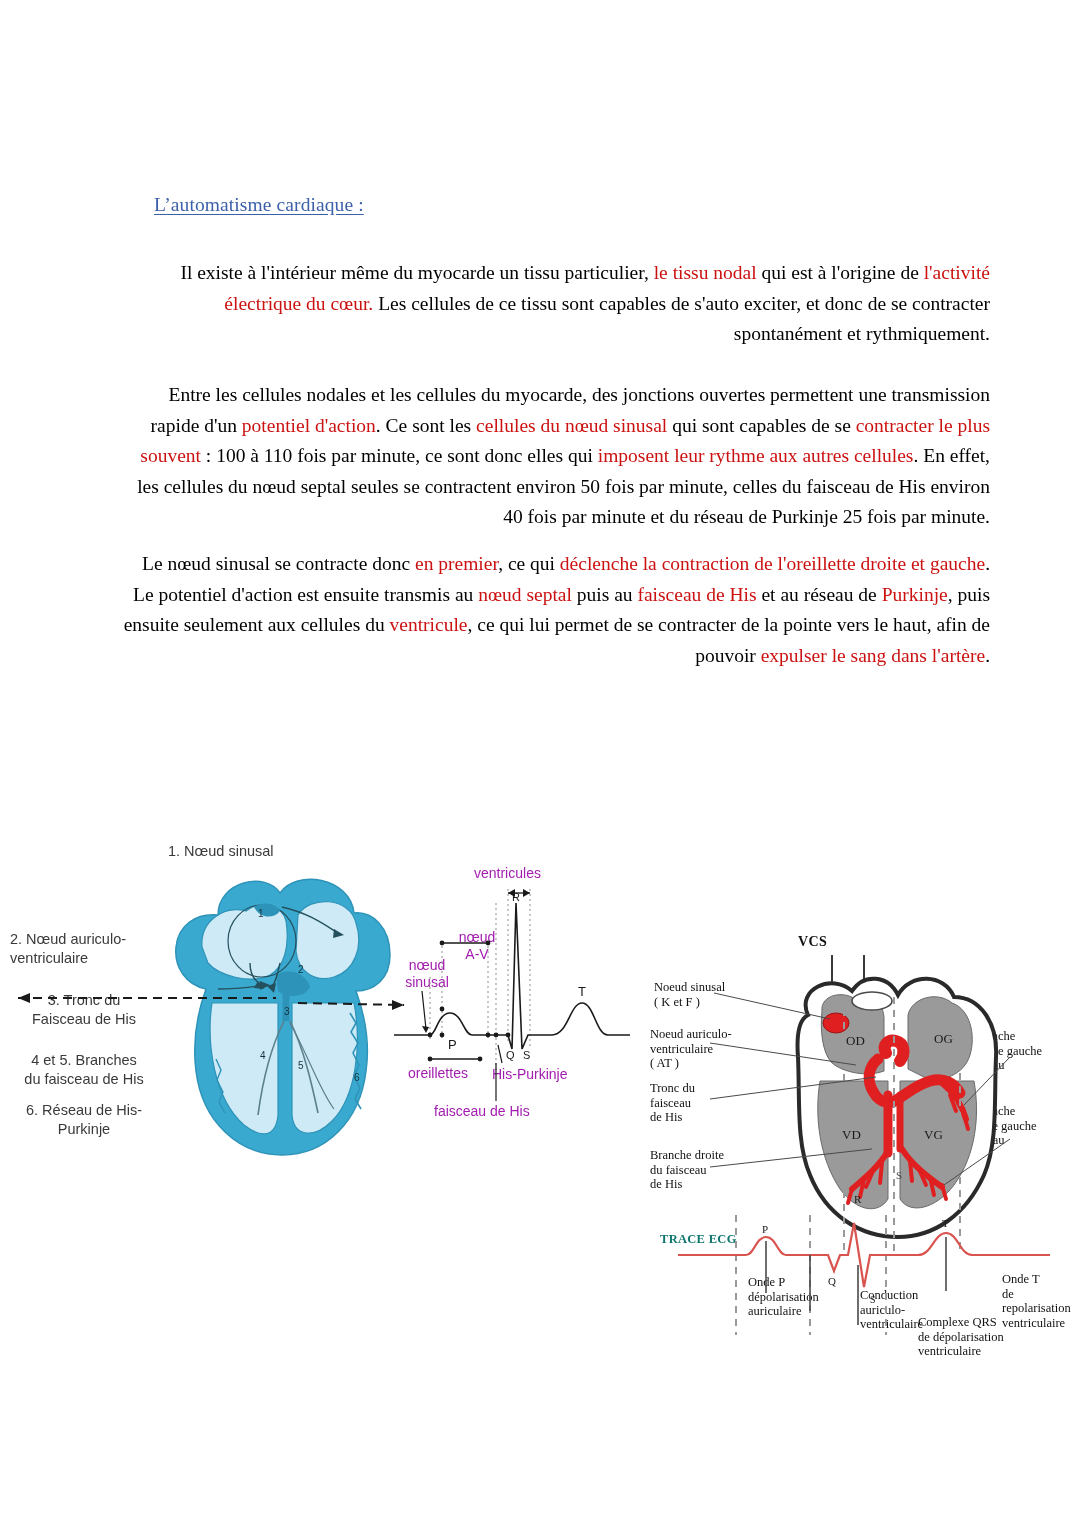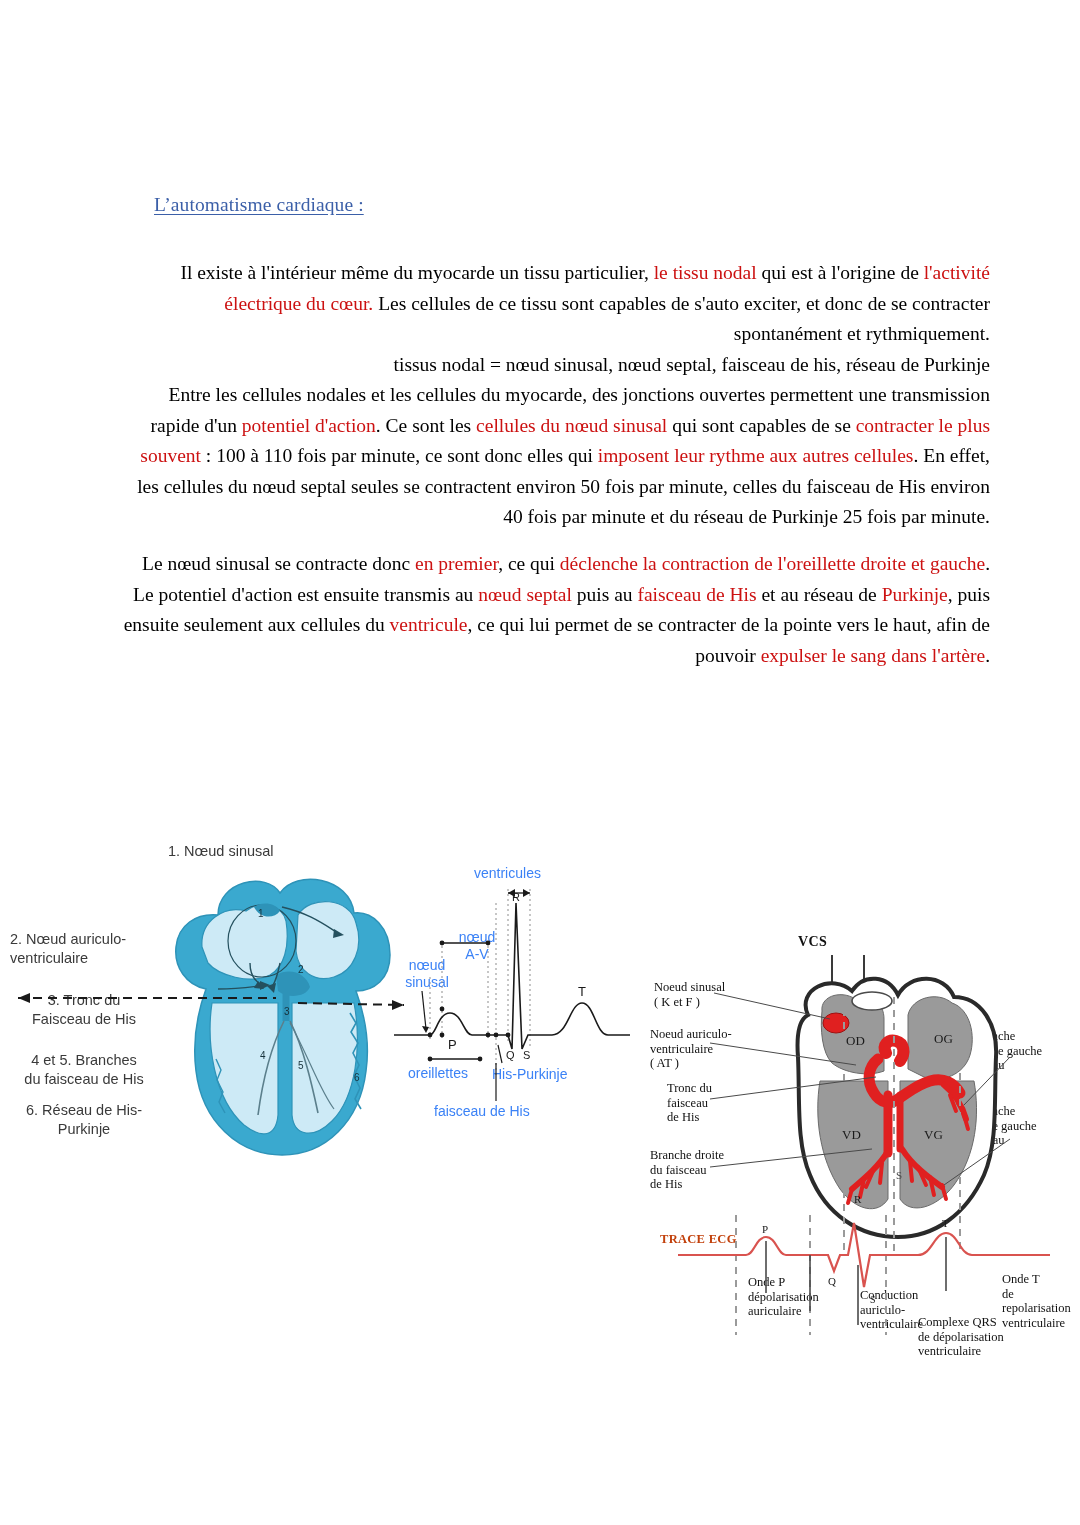--- a/index.html
+++ b/index.html
@@ -95,21 +95,21 @@
     left: 392px;
     top: 38px;
     width: 240px;
     height: 290px;
   }
   .lbl-mid {
     position: absolute;
     font-family: "Liberation Sans", "DejaVu Sans", sans-serif;
     font-size: 14px;
     line-height: 17px;
-    color: #3b82f6;
+    color: #a21caf;
     white-space: pre-line;
   }
   .lm-vent  { left: 82px;  top: 2px; }
   .lm-av    { left: 58px;  top: 66px; text-align: center; width: 54px; }
   .lm-sinus { left: 4px;   top: 94px; text-align: center; width: 62px; }
   .lm-orei  { left: 16px;  top: 202px; }
   .lm-hisp  { left: 100px; top: 203px; }
   .lm-fais  { left: 42px;  top: 240px; }
 
   
@@ -124,41 +124,40 @@
     position: absolute;
     font-family: "Liberation Serif", "DejaVu Serif", serif;
     font-size: 12.5px;
     line-height: 14.5px;
     color: #111111;
     white-space: pre-line;
   }
   .lr-vcs  { left: 158px; top: 0px;   font-size: 14px; font-weight: bold; letter-spacing: .4px;}
   .lr-ns   { left: 14px;  top: 45px;  }
   .lr-nav  { left: 10px;  top: 92px;  }
-  .lr-tronc{ left: 10px;  top: 146px; margin-left: 17px; }
+  .lr-tronc{ left: 10px;  top: 146px; }
   .lr-bd   { left: 10px;  top: 213px; }
   .lr-hpg  { left: 308px; top: 94px;  }
   .lr-hag  { left: 308px; top: 169px; }
-  .lr-trace{ left: 20px;  top: 297px; color:#c2410c; font-weight:bold; font-size:12.5px; letter-spacing:.3px;}
+  .lr-trace{ left: 20px;  top: 297px; color:#0f766e; font-weight:bold; font-size:12.5px; letter-spacing:.3px;}
   .lr-ondep{ left: 108px; top: 340px; }
   .lr-cond { left: 192px; top: 353px; margin-left: 28px; }
   .lr-qrs  { left: 278px; top: 380px; }
   .lr-ondet{ left: 362px; top: 337px; }
   svg { display: block; overflow: visible; }
 </style>
 </head>
 <body>
 
 <div class="page">
 
   <div class="doc-title">L’automatisme cardiaque :</div>
 
   <div class="body-text p1">
     <span>Il existe à l'intérieur même du myocarde un tissu particulier, </span><span class="r">le tissu nodal</span><span> qui est à l'origine de </span><span class="r">l'activité électrique du cœur.</span><span> Les cellules de ce tissu sont capables de s'auto exciter, et donc de se contracter spontanément et rythmiquement.</span><br>
-    <span>tissus nodal = nœud sinusal, nœud septal, faisceau de his, réseau de Purkinje</span>
   </div>
 
   <div class="body-text p2">
     <span>Entre les cellules nodales et les cellules du myocarde, des jonctions ouvertes permettent une transmission rapide d'un </span><span class="r">potentiel d'action</span><span>. Ce sont les </span><span class="r">cellules du nœud sinusal</span><span> qui sont capables de se </span><span class="r">contracter le plus souvent</span><span> : 100 à 110 fois par minute, ce sont donc elles qui </span><span class="r">imposent leur rythme aux autres cellules</span><span>. En effet, les cellules du nœud septal seules se contractent environ 50 fois par minute, celles du faisceau de His environ 40 fois par minute et du réseau de Purkinje 25 fois par minute.</span>
   </div>
 
   <div class="body-text p3">
     <span>Le nœud sinusal se contracte donc </span><span class="r">en premier</span><span>, ce qui </span><span class="r">déclenche la contraction de l'oreillette droite et gauche</span><span>. Le potentiel d'action est ensuite transmis au </span><span class="r">nœud septal</span><span> puis au </span><span class="r">faisceau de His</span><span> et au réseau de </span><span class="r">Purkinje</span><span>, puis ensuite seulement aux cellules du </span><span class="r">ventricule</span><span>, ce qui lui permet de se contracter de la pointe vers le haut, afin de pouvoir </span><span class="r">expulser le sang dans l'artère</span><span>.</span>
   </div>
 

